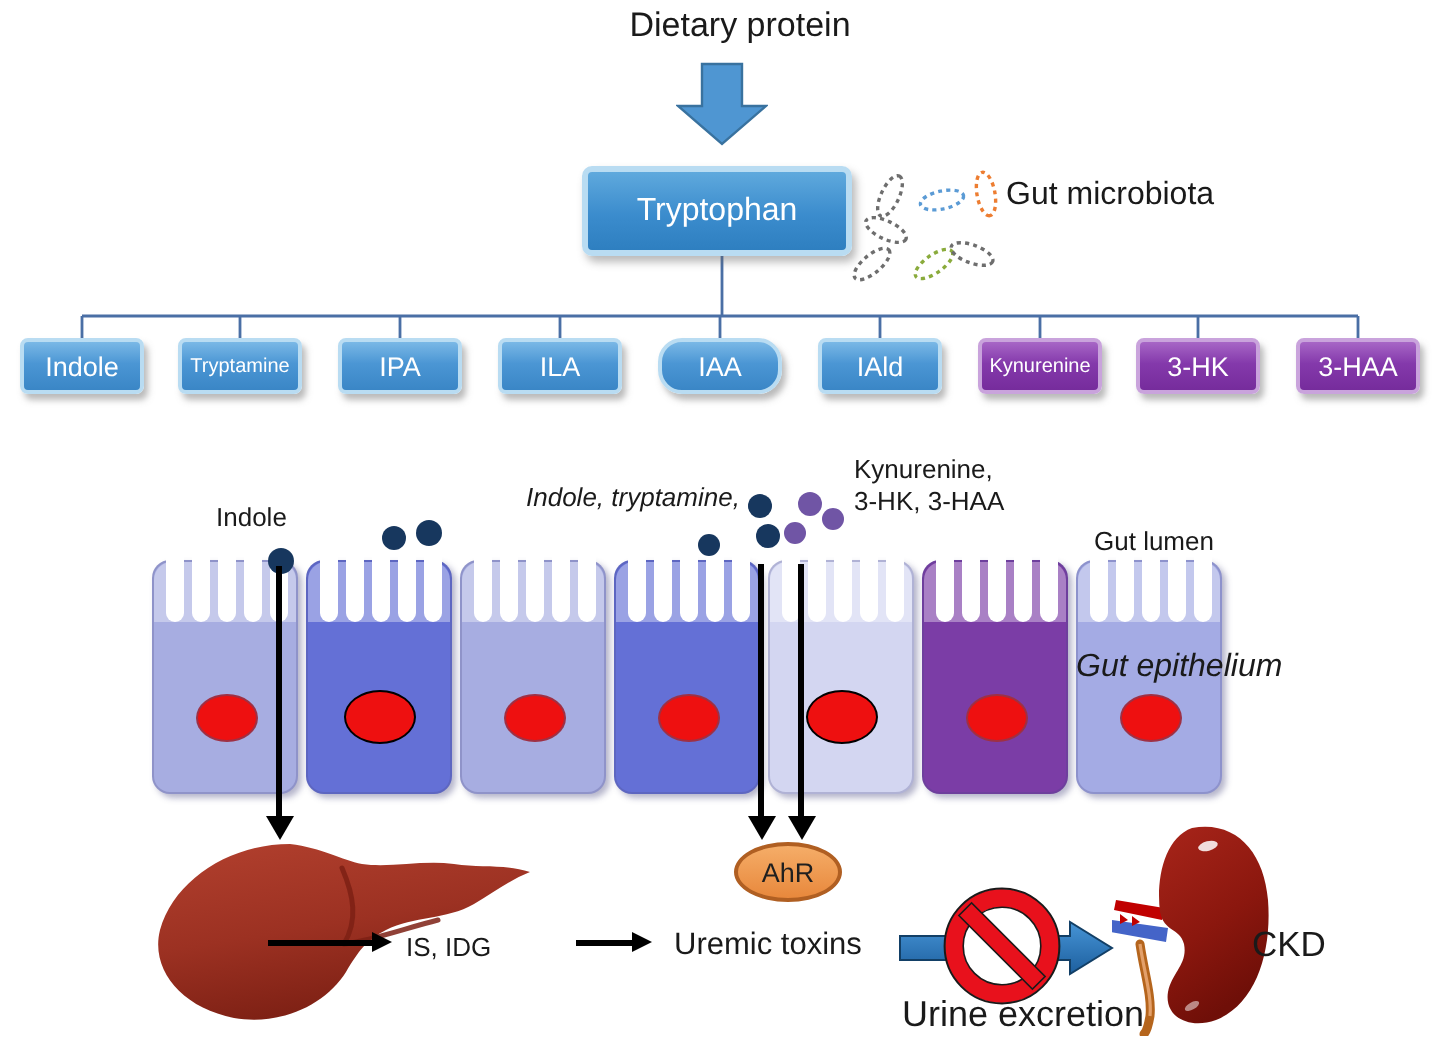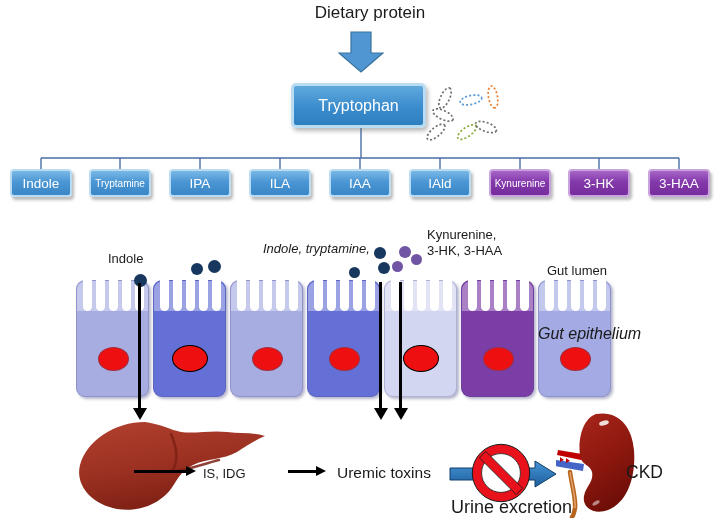--- a/index.html
+++ b/index.html
@@ -65,27 +65,28 @@
 
   <svg class="abs" id="bacteria-svg" style="left:420px;top:72px;" width="95" height="82">
       <ellipse rx="11" ry="4.5" transform="translate(25,26) rotate(-65)" fill="none" stroke="#6e6e6e" stroke-width="1.7" stroke-dasharray="2 2.1"></ellipse>
       <ellipse rx="11" ry="4.5" transform="translate(51,28) rotate(-12)" fill="none" stroke="#5b9bd5" stroke-width="1.7" stroke-dasharray="2 2.1"></ellipse>
       <ellipse rx="11" ry="4.5" transform="translate(73,25) rotate(80)" fill="none" stroke="#ed7d31" stroke-width="1.7" stroke-dasharray="2 2.1"></ellipse>
       <ellipse rx="11" ry="4.5" transform="translate(23,43) rotate(25)" fill="none" stroke="#6e6e6e" stroke-width="1.7" stroke-dasharray="2 2.1"></ellipse>
       <ellipse rx="11" ry="4.5" transform="translate(16,60) rotate(-40)" fill="none" stroke="#6e6e6e" stroke-width="1.7" stroke-dasharray="2 2.1"></ellipse>
       <ellipse rx="11" ry="4.5" transform="translate(47,60) rotate(-35)" fill="none" stroke="#8aab3c" stroke-width="1.7" stroke-dasharray="2 2.1"></ellipse>
       <ellipse rx="11" ry="4.5" transform="translate(66,55) rotate(20)" fill="none" stroke="#6e6e6e" stroke-width="1.7" stroke-dasharray="2 2.1"></ellipse>
     </svg>
+  <div class="label" style="left:503px;top:89px;font-size:16px;">Gut microbiota</div>
 
   <div id="metabolite-row">
       <div class="box blue" style="left: 10px; font-size: 13.5px;">Indole</div>
       <div class="box blue" style="left: 89px; font-size: 10px;">Tryptamine</div>
       <div class="box blue" style="left: 169px; font-size: 13.5px;">IPA</div>
       <div class="box blue" style="left: 249px; font-size: 13.5px;">ILA</div>
-      <div class="box blue" style="left: 329px; font-size: 13.5px;">IAA</div>
+      <div class="box blue" style="left: 329px; font-size: 13.5px; border-radius: 12px;">IAA</div>
       <div class="box blue" style="left: 409px; font-size: 13.5px;">IAld</div>
       <div class="box purple" style="left: 489px; font-size: 10px; text-align: right;">Kynurenine</div>
       <div class="box purple" style="left: 568px; font-size: 13.5px;">3-HK</div>
       <div class="box purple" style="left: 648px; font-size: 13.5px;">3-HAA</div>
     </div>
 
   <div class="label" style="left:108px;top:251px;font-size:13px;">Indole</div>
   <div class="label" style="left:263px;top:241px;font-size:13px;line-height:15.5px;font-style:italic;">
     <div>Indole, tryptamine,</div>
   </div>
@@ -192,20 +193,23 @@
     <path d="M70 3 C40 3,12 21,5 46 C0 66,16 85,42 90 C66 94,88 83,98 67 C104 57,108 51,118 46
              C132 39,148 41,162 33 C172 27,180 21,190 17 C178 13,166 15,152 13 C136 11,120 15,106 13
              C96 11,86 5,70 3 Z" fill="url(#livg)"></path>
     <path d="M96 15 C102 29,104 41,97 53 M97 53 C112 51,128 45,144 41" stroke="#7d2014" stroke-width="2.5" fill="none" stroke-linecap="round" opacity="0.85"></path>
   </svg>
 
   <div class="hline" style="left:134px;top:470px;width:53px;z-index:4;"></div>
   <div class="ah-right" style="left:186px;top:466px;z-index:4;"></div>
   <div class="label" style="left:203px;top:466px;font-size:13px;z-index:5;">IS, IDG</div>
 
+  <div class="ahr">
+    <span>AhR</span>
+  </div>
 
   <div class="hline" style="left:288px;top:470px;width:29px;z-index:4;"></div>
   <div class="ah-right" style="left:316px;top:466px;z-index:4;"></div>
   <div class="label" style="left:337px;top:464px;font-size:15.5px;z-index:5;">Uremic toxins</div>
 
   <svg class="abs" style="left:448px;top:458px;z-index:3;" width="112" height="32">
     <defs>
       <linearGradient id="bluag" x1="0" y1="0" x2="0" y2="1">
         <stop offset="0" stop-color="#4694d6"></stop>
           <stop offset="1" stop-color="#1d5f9e"></stop>

